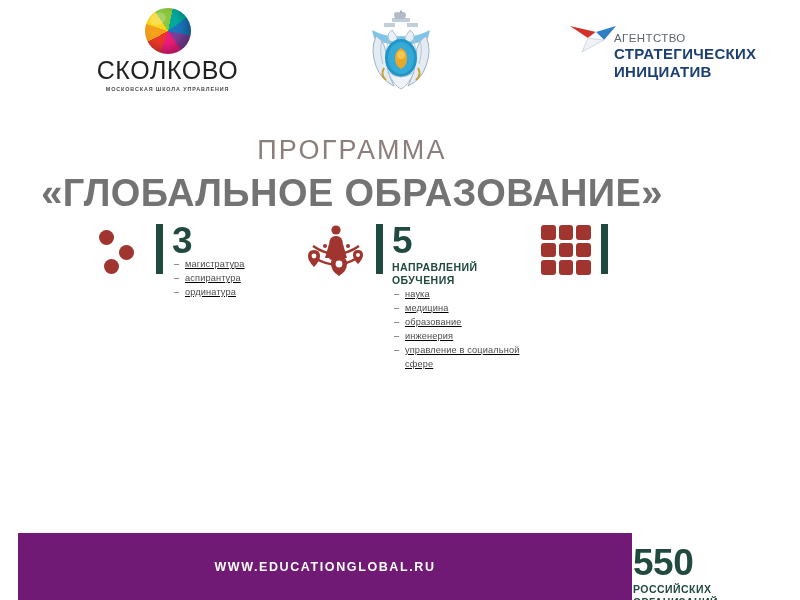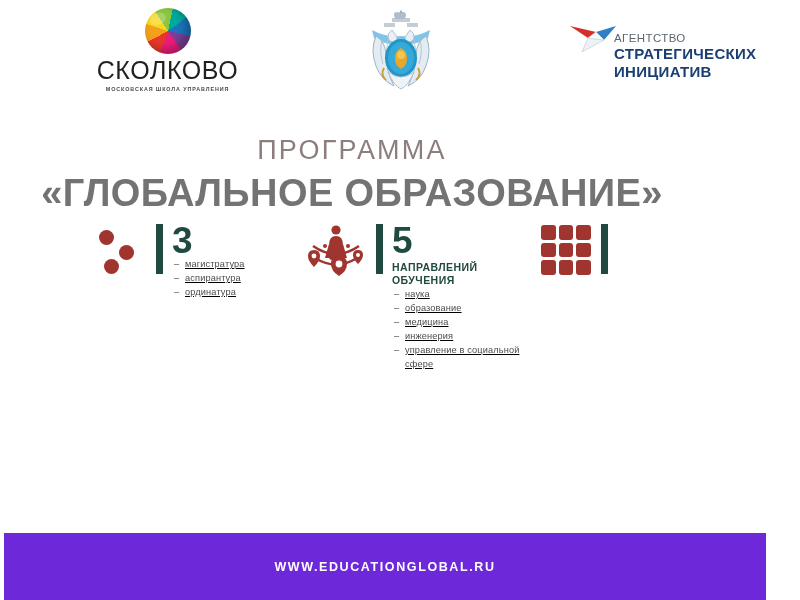--- a/index.html
+++ b/index.html
@@ -66,21 +66,21 @@
   .bullets li.wrap{padding-left:11px;}
 
   
   .dots{position:relative;width:48px;height:48px;}
   .dots i{position:absolute;border-radius:50%;background:#a0342e;display:block;}
   .grid9{width:50px;height:50px;display:grid;grid-template-columns:repeat(3,1fr);
     grid-template-rows:repeat(3,1fr);gap:3px;}
   .grid9 i{background:#a0342e;border-radius:3px;display:block;}
 
   
-  .footer{position:absolute;left:4px;top:533px;width:762px;height:67px;background:#6d28d9;}
+  .footer{position:absolute;left:18px;top:533px;width:614px;height:67px;background:#701a75;}
   .footer span{position:absolute;left:0;right:0;top:50%;transform:translateY(-50%);
     text-align:center;color:#ffffff;font-size:12.5px;font-weight:700;letter-spacing:1.6px;}
 </style>
 </head>
 <body>
 
 <div class="slide">
 
   <div class="logos">
 
@@ -185,22 +185,22 @@
         </div>
         <div class="bar" style="height:50px;"></div>
         <div class="txt">
           <div class="num">5</div>
           <div class="cap">
             <div>НАПРАВЛЕНИЙ</div>
             <div>ОБУЧЕНИЯ</div>
           </div>
           <ul class="bullets">
             <li>наука</li>
+            <li>медицина</li>
             <li>образование</li>
-            <li>медицина</li>
             <li>инженерия</li>
             <li class="wrap" style="width:128px;">управление в социальной сфере</li>
           </ul>
         </div>
       </div>
 
       <div class="stat" style="left:540px;top:2px;width:200px;">
         <div class="ic" style="width:52px;height:52px;">
           <div class="grid9">
             <i></i>

